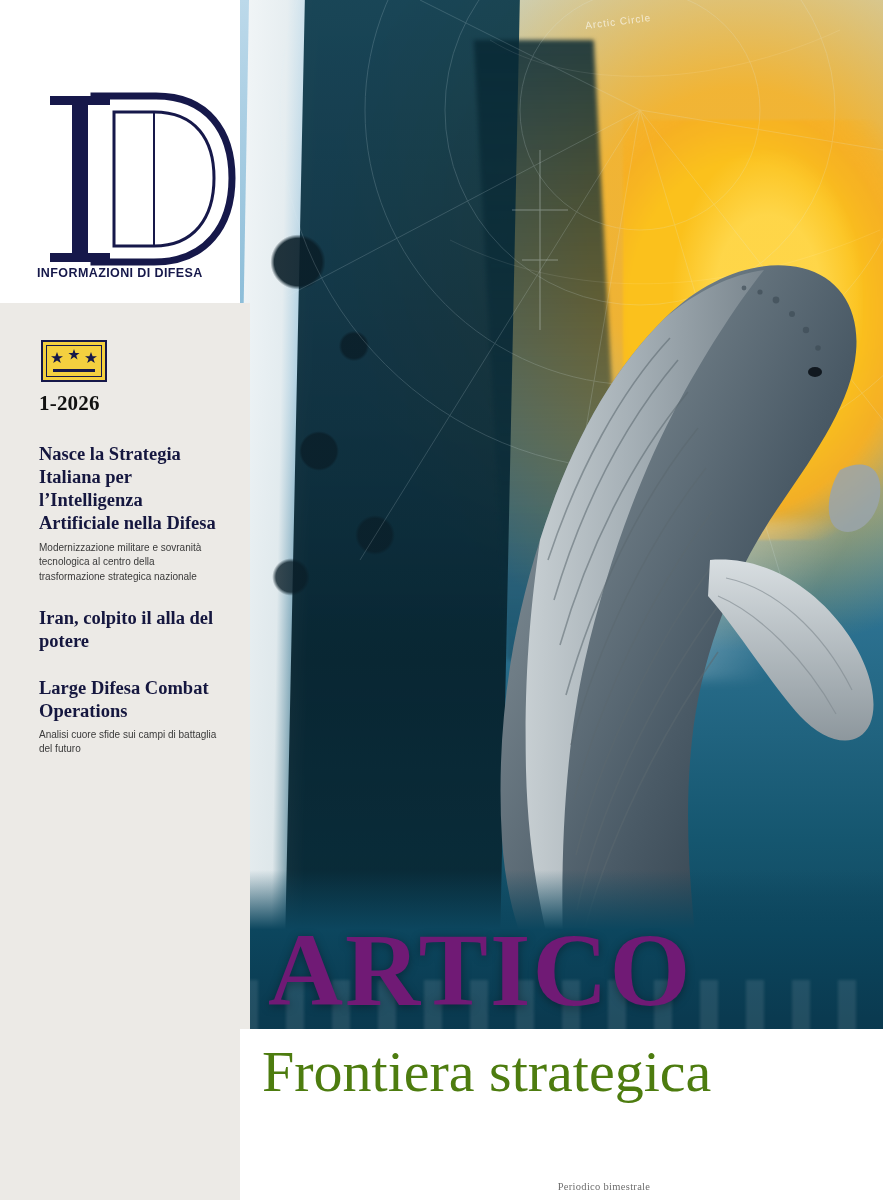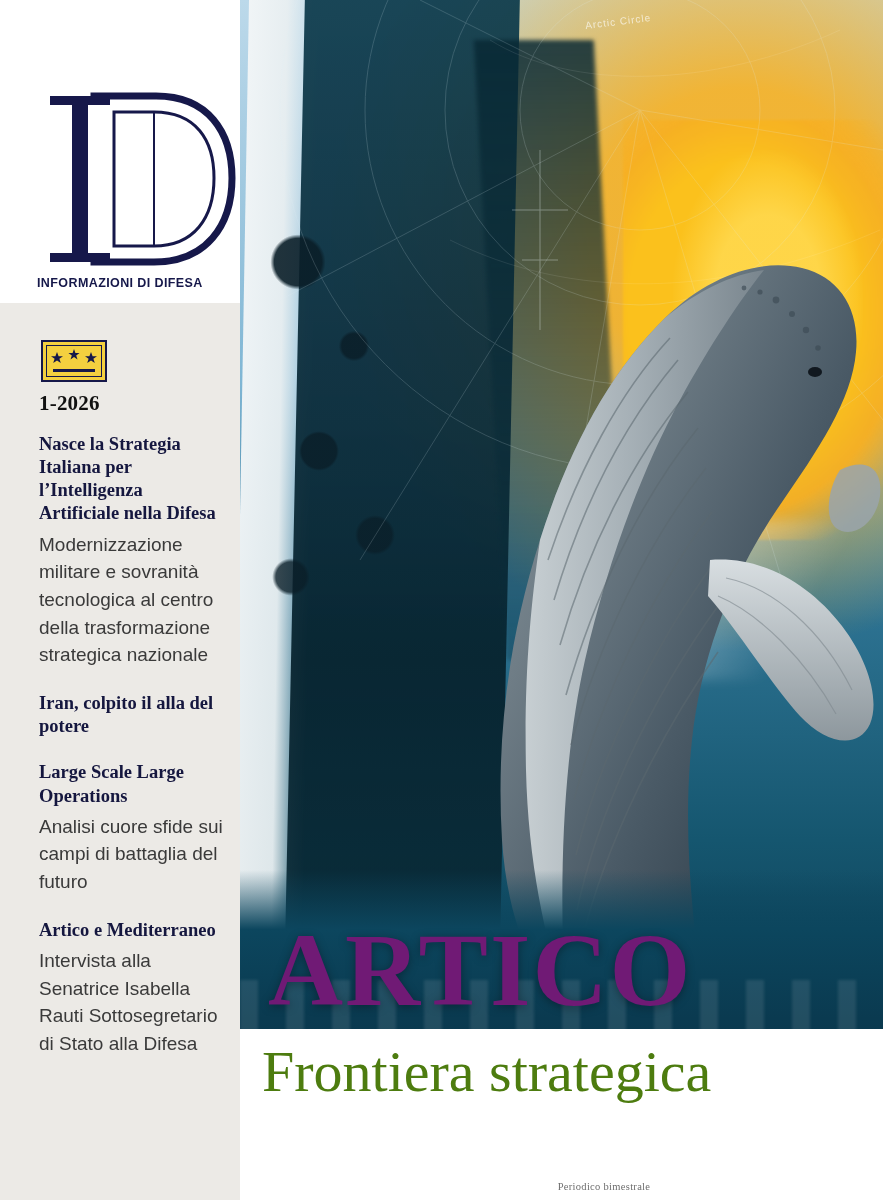--- a/index.html
+++ b/index.html
@@ -41,36 +41,37 @@
     position: absolute;
     left: 36px;
     top: 78px;
     width: 200px;
     height: 200px;
   }
   .logo-svg { display:block; }
   .logo-caption {
     position: absolute;
     left: 37px;
-    top: 276px;
+    top: 266px;
     font-family: "Liberation Sans", sans-serif;
     font-weight: bold;
     font-size: 12.5px;
     letter-spacing: 0.4px;
     color: #16184a;
     white-space: nowrap;
   }
 
   .index-block {
     position: absolute;
     left: 0;
     top: 303px;
     width: 240px;
     height: 897px;
     background: #eceae6;
+    padding-left: 10px;
   }
 
   
   .emblem {
     position: absolute;
     left: 41px;
     top: 37px;
     width: 66px;
     height: 42px;
     background: #f4d03f;
@@ -105,25 +106,25 @@
     top: 123px;
     width: 184px;
   }
   .toc-item { margin-bottom: 23px; }
   .toc-title {
     font-family: "Liberation Serif", serif;
     font-weight: bold;
     font-size: 18.5px;
     line-height: 1.25;
     color: #15173f;
-    margin: 7px 0 5px 0;
+    margin: 17px 0 5px 0;
   }
   .toc-sub {
     font-family: "Liberation Sans", sans-serif;
-    font-size: 19px;
+    font-size: 10px;
     line-height: 1.46;
     color: #3a3a3a;
     margin: 0;
   }
 
   
   .art {
     position: absolute;
     left: 240px;
     top: 0;
@@ -481,26 +482,22 @@
         <div class="toc-item">
           <p class="toc-title">Nasce la Strategia Italiana per l’Intelligenza Artificiale nella Difesa</p>
           <p class="toc-sub">Modernizzazione militare e sovranità tecnologica al centro della trasformazione strategica nazionale</p>
         </div>
 
         <div class="toc-item">
           <p class="toc-title">Iran, colpito il alla del potere</p>
         </div>
 
         <div class="toc-item">
-          <p class="toc-title">Large Scale Large Operations</p>
+          <p class="toc-title">Large Difesa Combat Operations</p>
           <p class="toc-sub">Analisi cuore sfide sui campi di battaglia del futuro</p>
         </div>
 
-        <div class="toc-item">
-          <p class="toc-title">Artico e Mediterraneo</p>
-          <p class="toc-sub">Intervista alla Senatrice Isabella Rauti Sottosegretario di Stato alla Difesa</p>
-        </div>
 
       </div>
     </div>
   </div>
 
 </div>
 
 </body></html>

